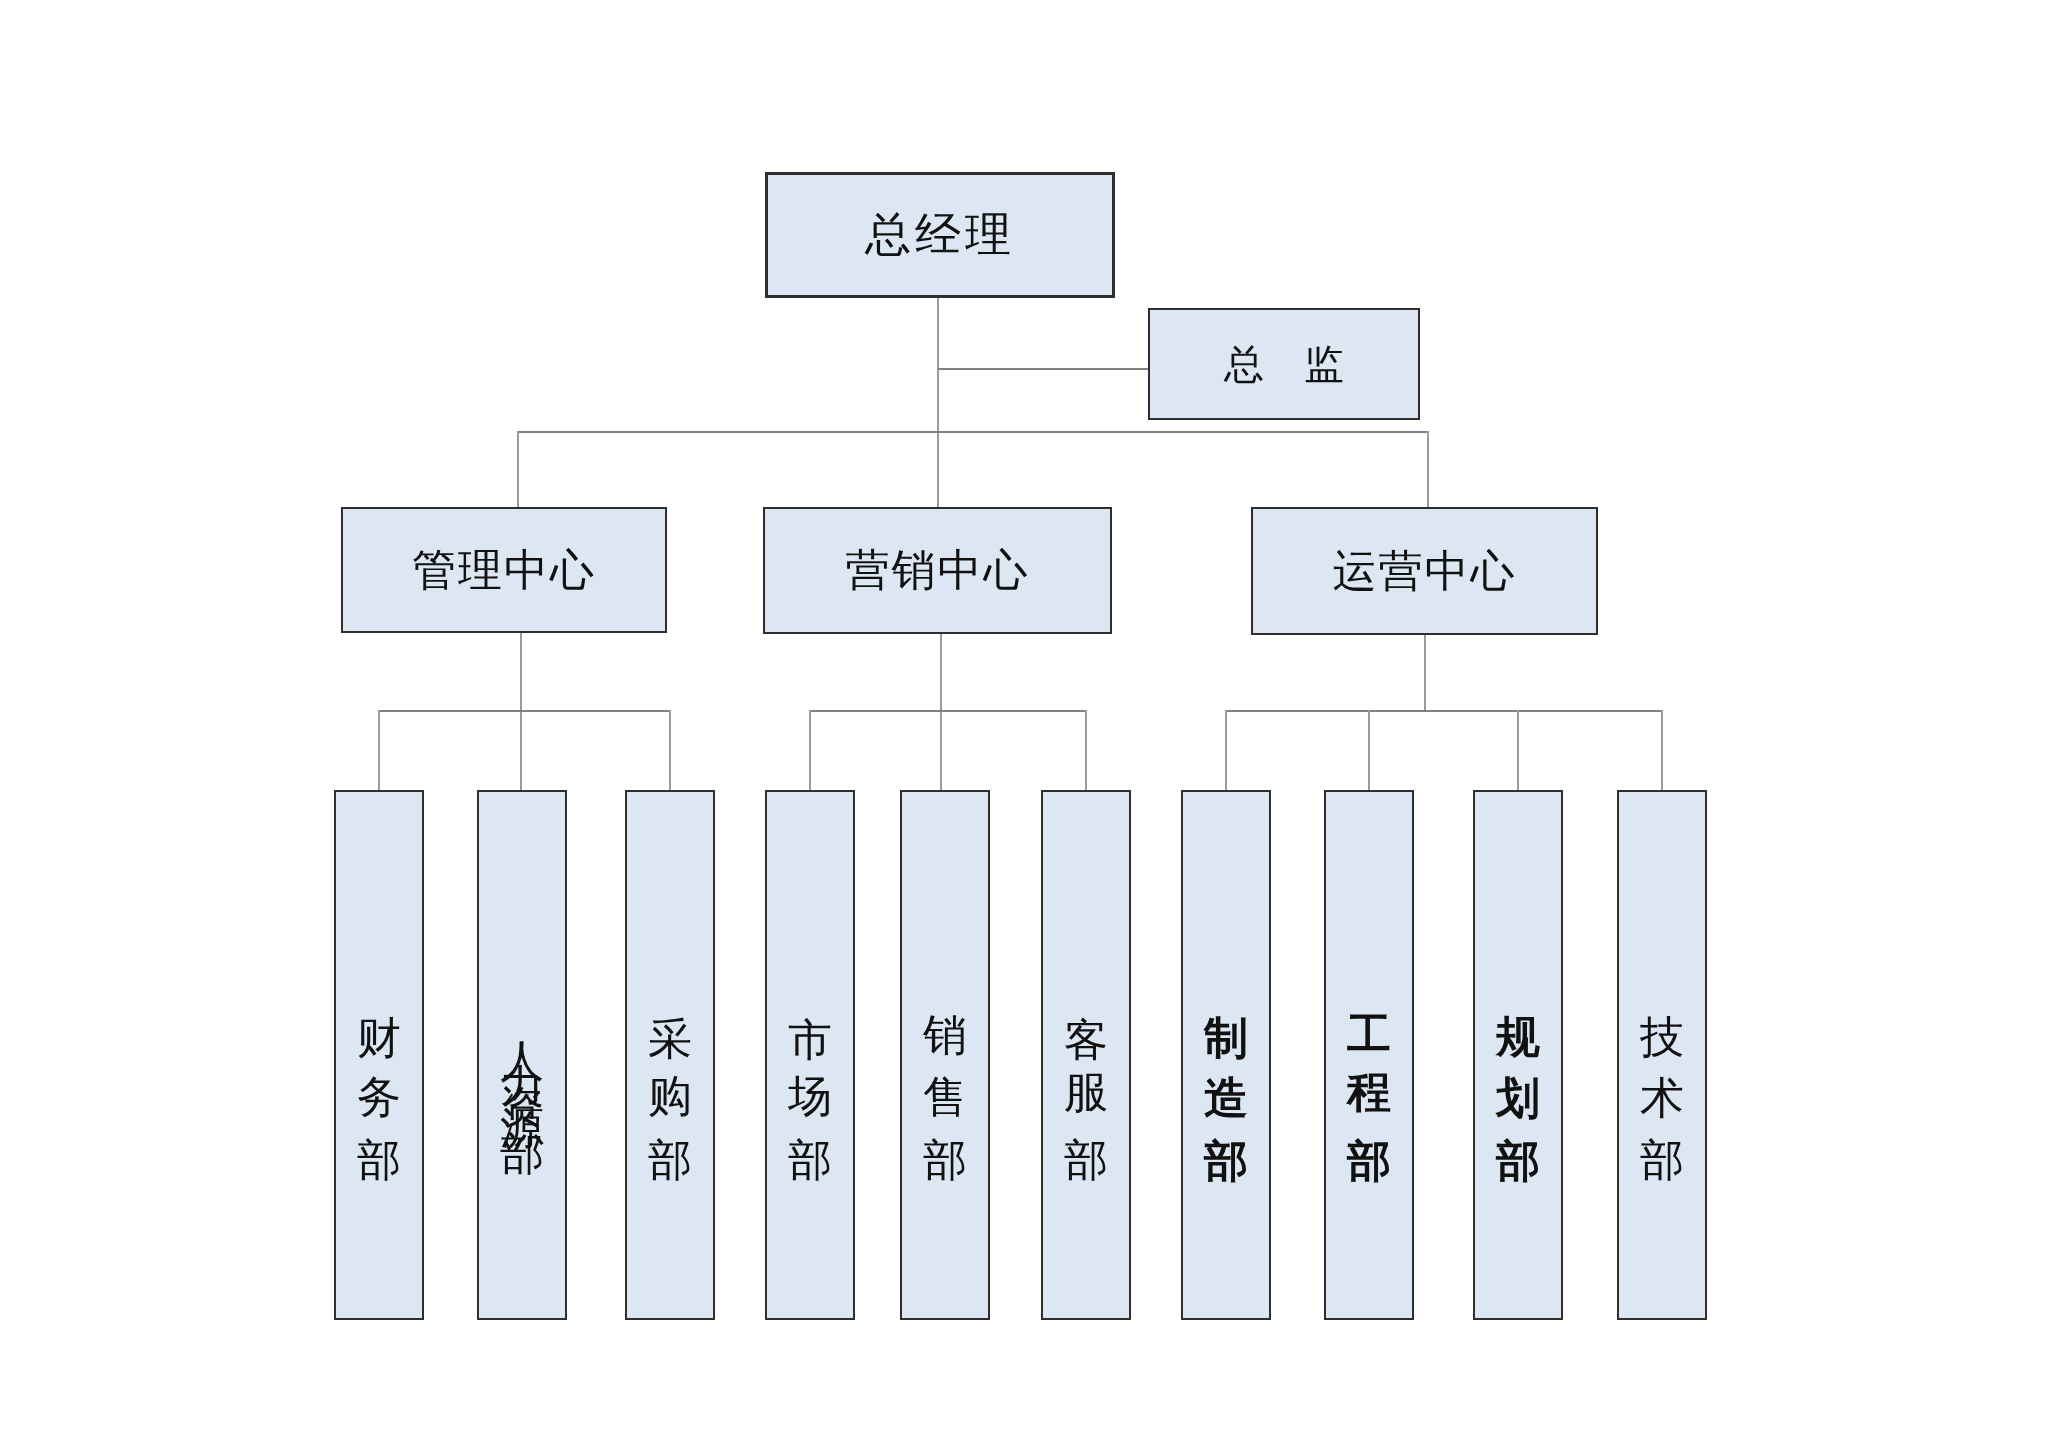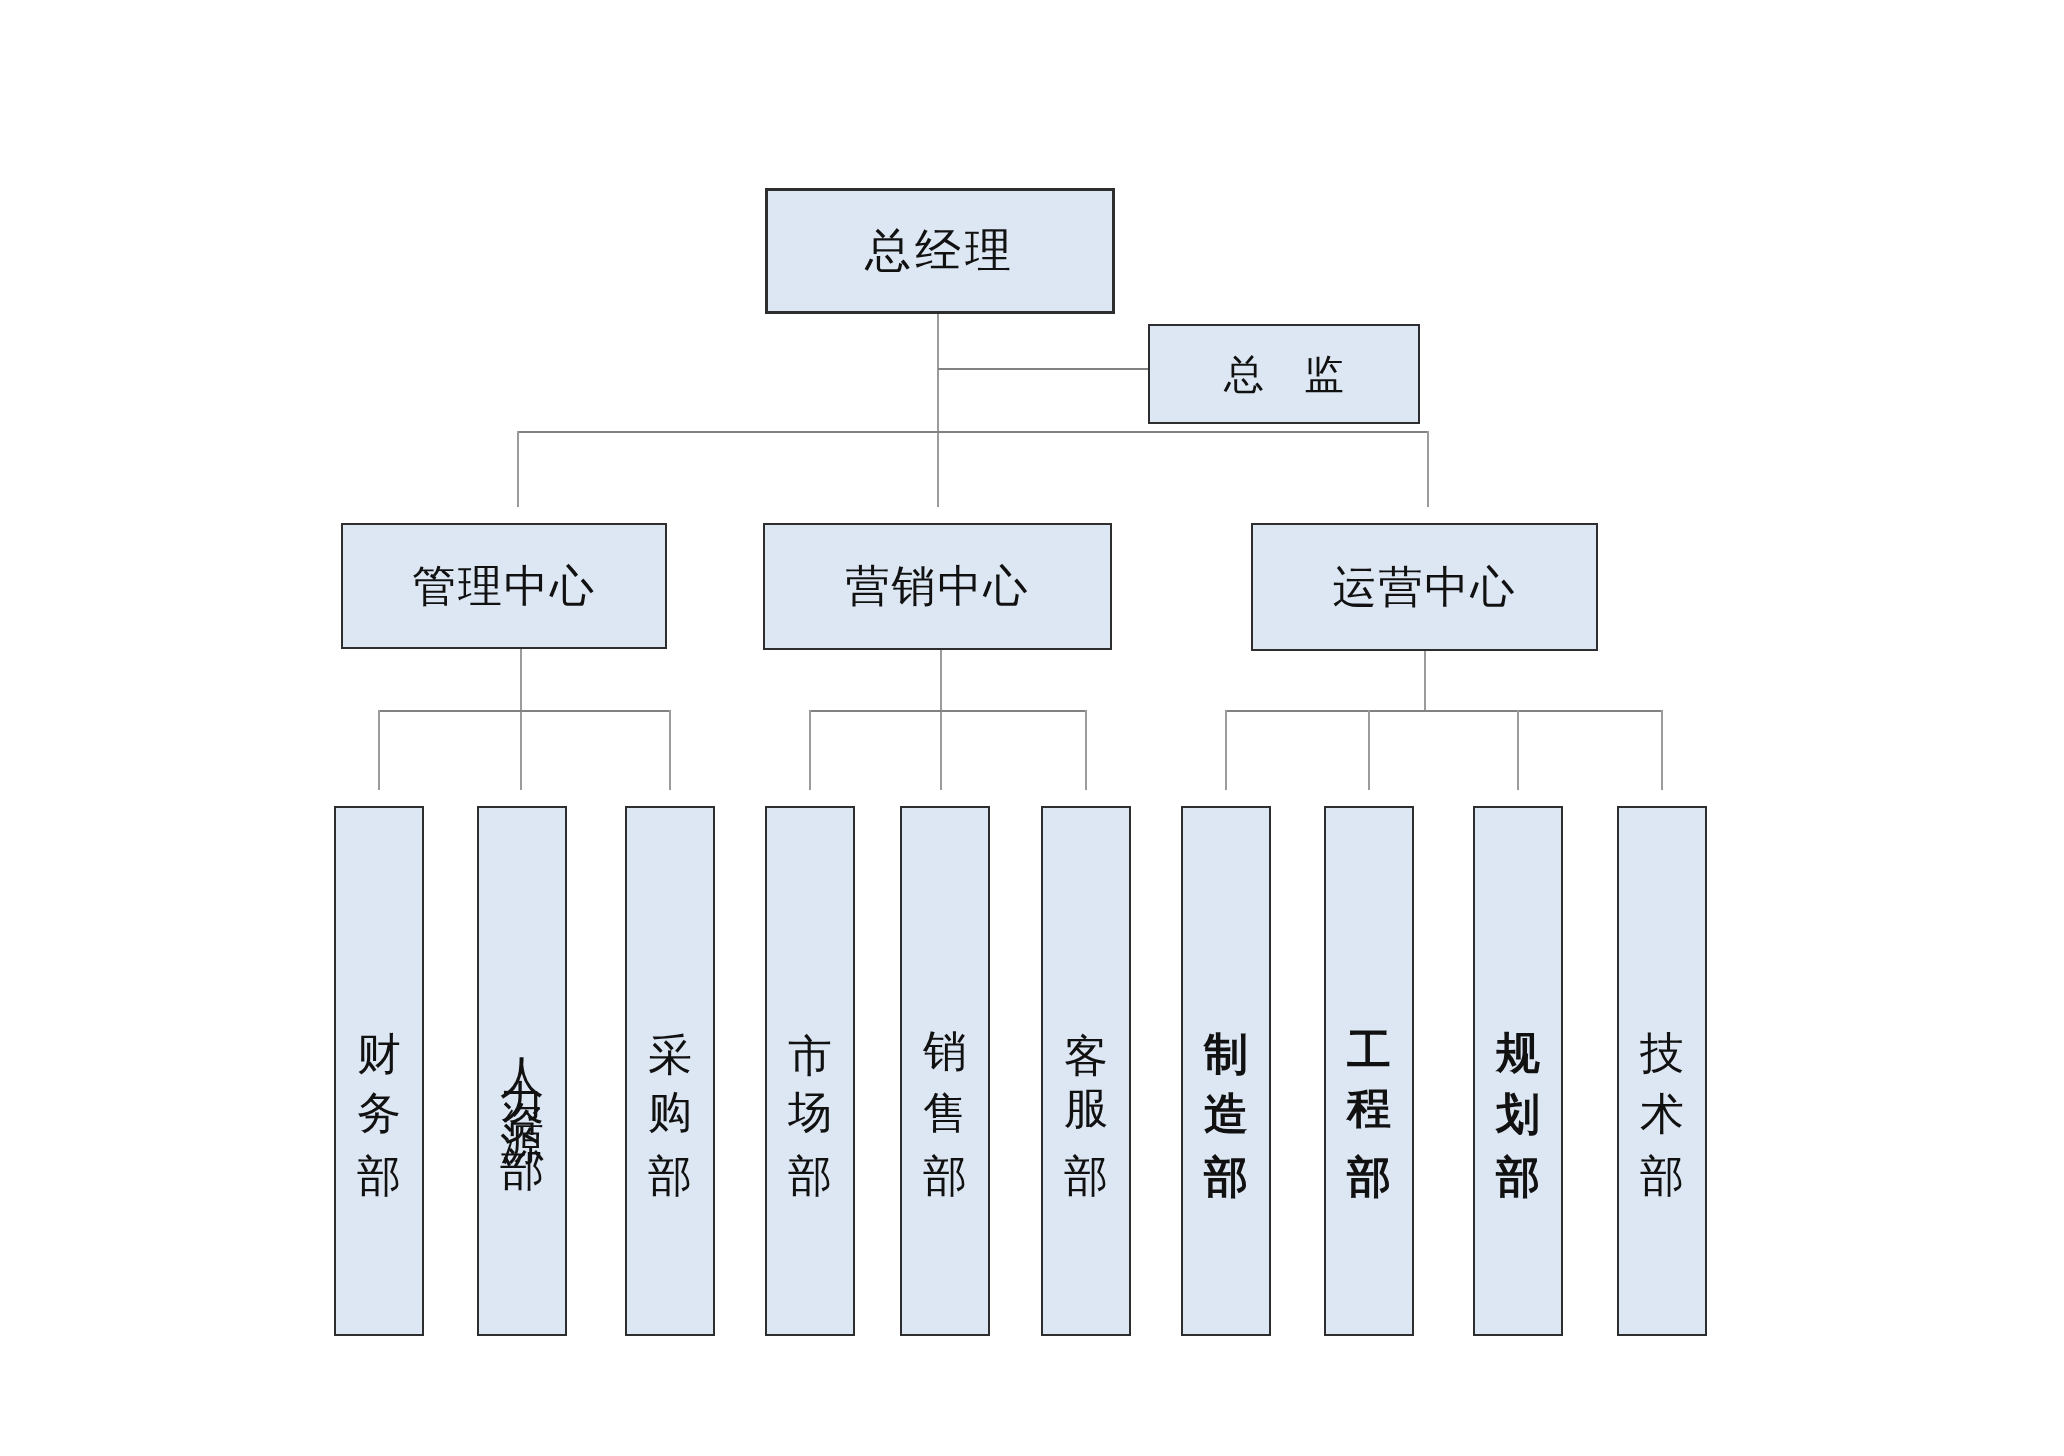--- a/index.html
+++ b/index.html
@@ -18,21 +18,20 @@
   
   .node {
     position: absolute;
     background: var(--node-fill, #dde7f3);
     border: 2px solid var(--node-border, #2e2e2e);
     box-sizing: border-box;
     display: flex;
     align-items: center;
     justify-content: center;
     color: #111;
-    margin-top: 16px;
   }
   .node.root {
     border-width: 3px;
     font-size: 46px;
     letter-spacing: 4px;
   }
   .node.director {
     font-size: 40px;
   }
   .node.center {
@@ -87,21 +86,21 @@
   <div class="hline" style="left:1226px;top:710px;  width:436px;"></div>
   <div class="vline" style="left:1225px;top:710px;  height:80px;"></div>
   <div class="vline" style="left:1368px;top:710px;  height:80px;"></div>
   <div class="vline" style="left:1517px;top:710px;  height:80px;"></div>
   <div class="vline" style="left:1661px;top:710px;  height:80px;"></div>
 
   <div class="node root" style="left:765px; top:172px; width:350px; height:126px;">
     <span>总经理</span>
   </div>
 
-  <div class="node director" style="left:1148px; top:308px; width:272px; height:100px;">
+  <div class="node director" style="left:1148px; top:308px; width:272px; height:112px;">
     <span>总　监</span>
   </div>
 
   <div class="node center" style="left:341px; top:507px; width:326px; height:126px;text-align:center;">
     <span>管理中心</span>
   </div>
   <div class="node center" style="left:763px; top:507px; width:349px; height:127px;">
     <span>营销中心</span>
   </div>
   <div class="node center" style="left:1251px; top:507px; width:347px; height:128px;">

